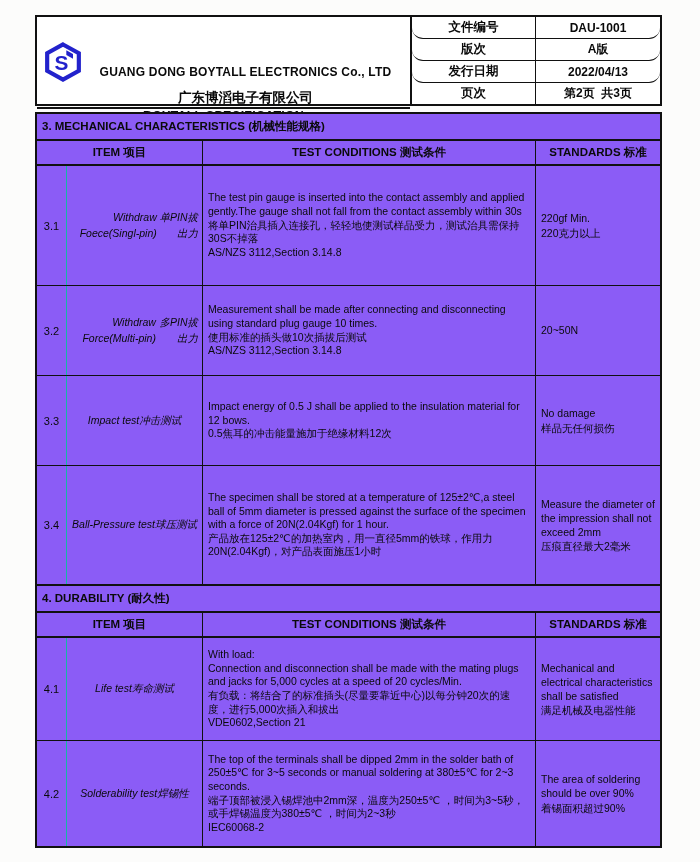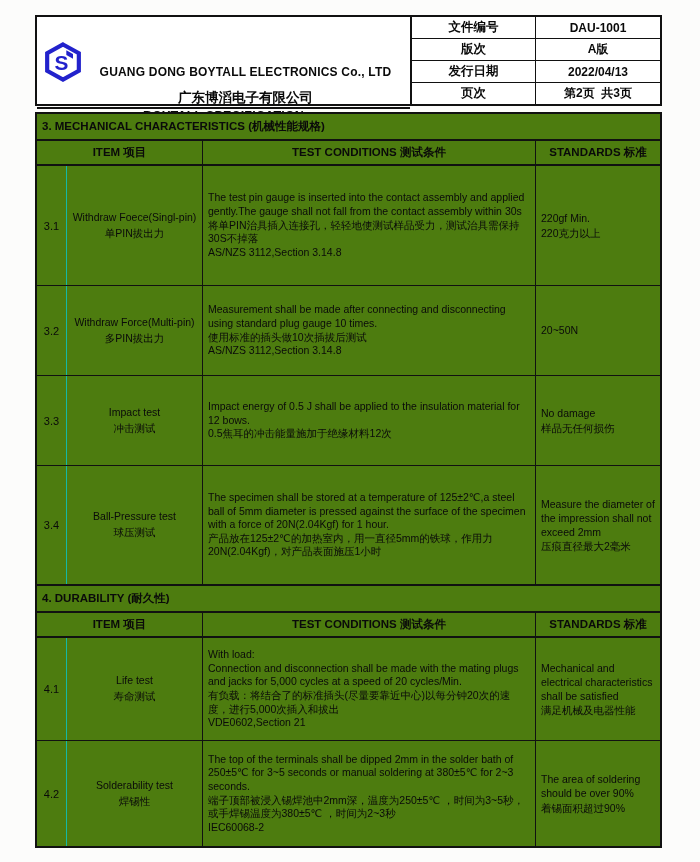--- a/index.html
+++ b/index.html
@@ -29,39 +29,39 @@
     display: flex; flex-direction: column; align-items: center; justify-content: center;
     padding-left: 44px;
   }
   .company-en { font-size: 12px; font-weight: bold; letter-spacing: 0.2px; white-space: nowrap; margin-top: 48px; }
   .company-zh { font-size: 13.5px; font-weight: bold; margin-top: 10px; }
   .hdr-logo { position: absolute; left: 6px; top: 50%; transform: translateY(-50%); width: 40px; height: 40px; }
   .hdr-spec { flex: 1; display: flex; flex-direction: column; align-items: center; justify-content: center; }
   .spec-en { font-size: 12.5px; font-weight: bold; letter-spacing: 0.2px; }
   .spec-zh { font-size: 13px; font-weight: bold; margin-top: 2px; }
   .hdr-right { flex: 1; display: flex; flex-direction: column; }
-  .info-row { flex: 1; display: flex; border-bottom: 1px solid #111; }
+  .info-row { flex: 1; display: flex; border-bottom: 1px solid #111; border-radius: 11px; }
   .info-row:last-child { border-bottom: none; }
   .info-label {
     width: 50%; border-right: 1px solid #111;
     display: flex; align-items: center; justify-content: center;
     font-weight: bold; font-size: 12.5px;
   }
   .info-value {
     flex: 1; display: flex; align-items: center; justify-content: center;
     font-weight: bold; font-size: 12px; white-space: pre;
   }
 
   
   .main {
     position: absolute; left: 35px; top: 112px;
     width: 627px; height: 736px;
     border: 2px solid #111;
     display: flex; flex-direction: column;
-    background: #4d7c0f;
+    background: #8b5cf6;
   }
   .sec-title {
     flex: 0 0 27px; border-bottom: 2px solid #111;
     display: flex; align-items: center; padding-left: 5px;
     font-weight: bold; font-size: 11.5px;
   }
   .cols-hdr { flex: 0 0 25px; border-bottom: 2px solid #111; display: flex; font-weight: bold; font-size: 11.5px; }
   .ch-item { flex: 0 0 166px; border-right: 1px solid #111; display: flex; align-items: center; justify-content: center; }
   .ch-cond { flex: 0 0 333px; border-right: 1px solid #111; display: flex; align-items: center; justify-content: center; }
   .ch-std  { flex: 1; display: flex; align-items: center; justify-content: center; }
@@ -71,22 +71,22 @@
   .row.last { border-bottom: none; }
   .r31 { flex: 0 0 120px; } .r32 { flex: 0 0 90px; } .r33 { flex: 0 0 90px; }
   .r34 { flex: 0 0 120px; } .r41 { flex: 0 0 103px; } .r42 { flex: 1; }
 
   .c-no {
     flex: 0 0 30px; border-right: 1px solid #14b8a6;
     display: flex; align-items: center; justify-content: center; font-size: 11px;
   }
   .c-item {
     flex: 0 0 136px; border-right: 1px solid #111;
-    display: flex; flex-direction: column; align-items: center; justify-content: center;
-    text-align: left; padding: 0 4px; line-height: 1.5;
+    display: flex; flex-direction: row; align-items: center; justify-content: center;
+    text-align: right; padding: 0 4px; line-height: 1.5; font-style: italic;
   }
   .c-cond {
     flex: 0 0 333px; border-right: 1px solid #111;
     display: flex; flex-direction: column; justify-content: center;
     padding: 3px 5px; line-height: 1.3;
   }
   .c-std {
     flex: 1;
     display: flex; flex-direction: column; justify-content: center;
     padding: 13px 5px; line-height: 1.35;

